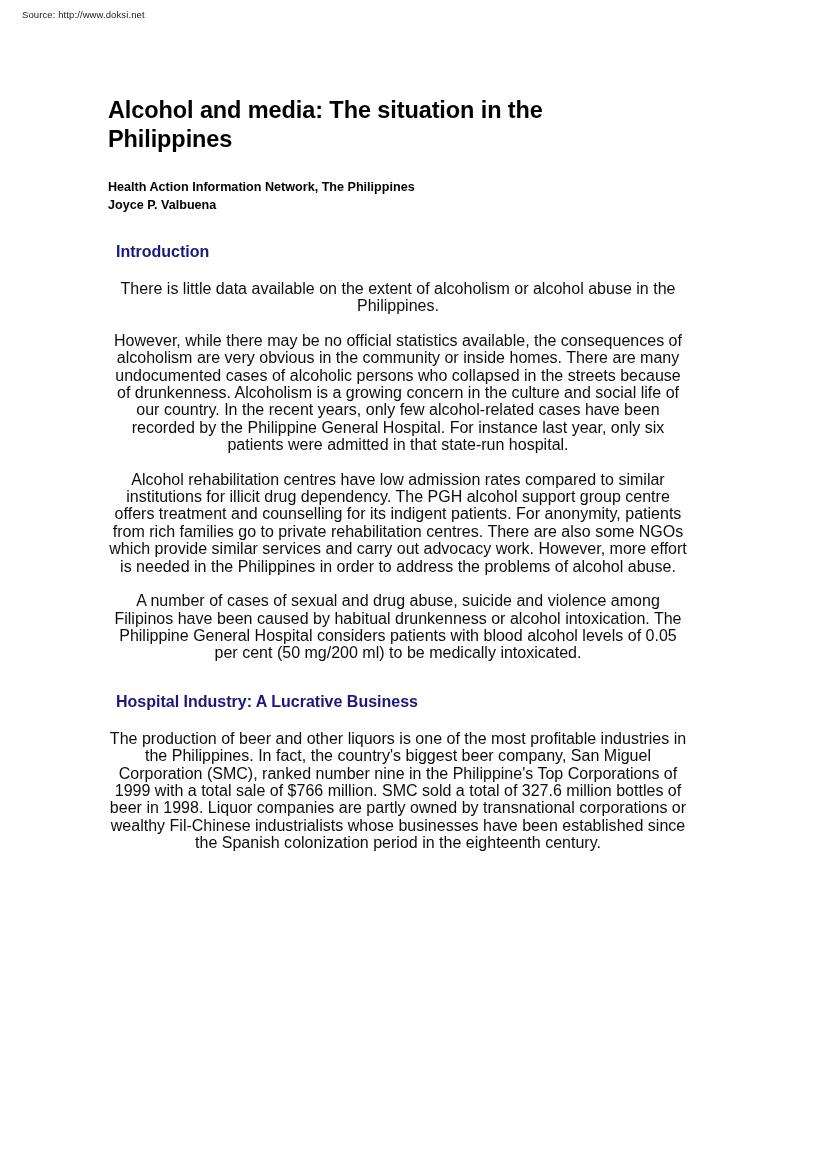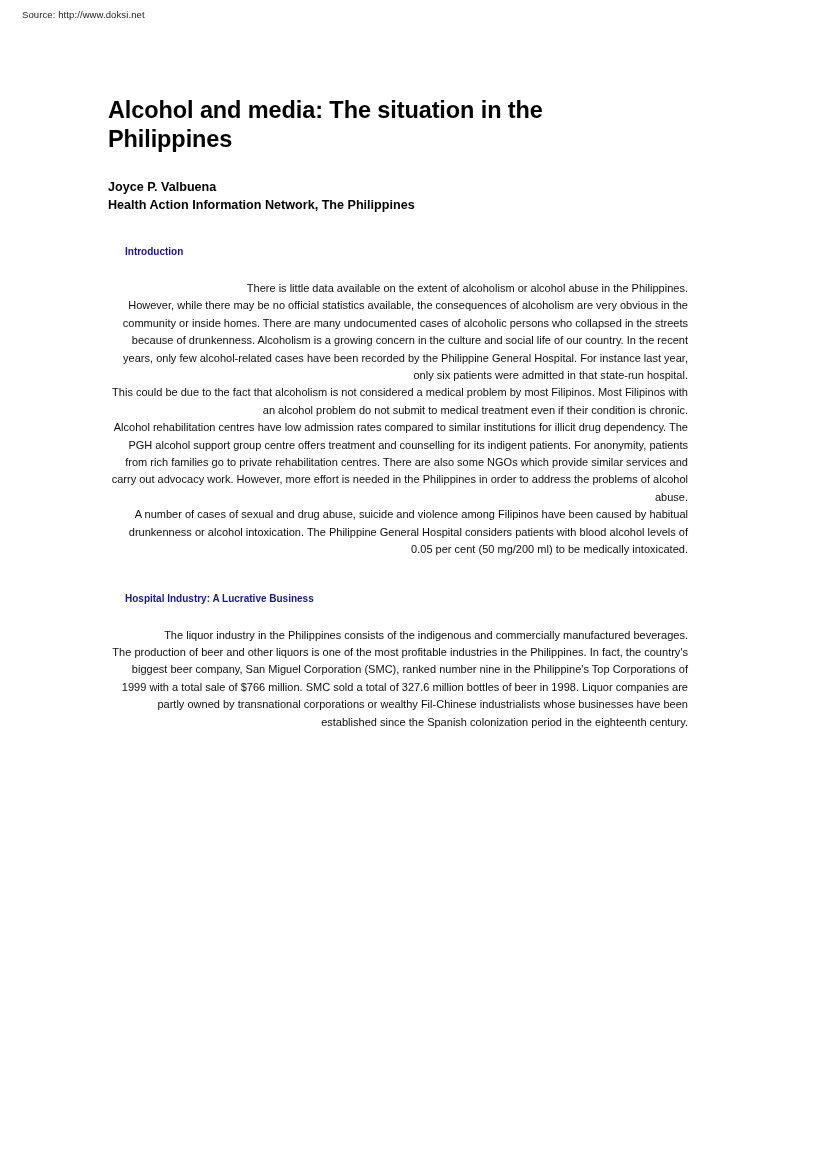--- a/index.html
+++ b/index.html
@@ -47,60 +47,58 @@
   .author-block {
     margin-top: 25px;
     font-size: 12.6px;
     font-weight: bold;
     line-height: 17.5px;
     color: #000000;
   }
   .author-block div { white-space: nowrap; }
 
   .section-heading {
-    font-size: 10px;
+    font-size: 16px;
     font-weight: bold;
     color: #18187e;
     line-height: 17px;
-    margin: 17px;
+    margin: 8px;
   }
 
   .h-intro      { margin-top: 29px; }
   .h-standard   { margin-top: 31px; }
 
   .para {
-    font-size: 11px;
+    font-size: 16px;
     line-height: 17.4px;
     color: #0d0d0d;
     margin: 0;
-    text-align: right;
+    text-align: center;
     letter-spacing: 0.01px;
   }
-  .para + .para { }
+  .para + .para { margin-top: 17px; }
   .section-heading + .para { margin-top: 20px; }
 </style>
 </head>
 <body>
 
 <div class="source-line">Source: http://www.doksi.net</div>
 
 <div class="page">
 
   <h1 class="doc-title">Alcohol and media: The situation in the Philippines</h1>
 
   <div class="author-block">
+    <div>Health Action Information Network, The Philippines</div>
     <div>Joyce P. Valbuena</div>
-    <div>Health Action Information Network, The Philippines</div>
   </div>
 
   <h2 class="section-heading h-intro">Introduction</h2>
   <p class="para">There is little data available on the extent of alcoholism or alcohol abuse in the Philippines.</p>
   <p class="para">However, while there may be no official statistics available, the consequences of alcoholism are very obvious in the community or inside homes. There are many undocumented cases of alcoholic persons who collapsed in the streets because of drunkenness. Alcoholism is a growing concern in the culture and social life of our country. In the recent years, only few alcohol-related cases have been recorded by the Philippine General Hospital. For instance last year, only six patients were admitted in that state-run hospital.</p>
-  <p class="para">This could be due to the fact that alcoholism is not considered a medical problem by most Filipinos. Most Filipinos with an alcohol problem do not submit to medical treatment even if their condition is chronic.</p>
   <p class="para">Alcohol rehabilitation centres have low admission rates compared to similar institutions for illicit drug dependency. The PGH alcohol support group centre offers treatment and counselling for its indigent patients. For anonymity, patients from rich families go to private rehabilitation centres. There are also some NGOs which provide similar services and carry out advocacy work. However, more effort is needed in the Philippines in order to address the problems of alcohol abuse.</p>
 
   <p class="para">A number of cases of sexual and drug abuse, suicide and violence among Filipinos have been caused by habitual drunkenness or alcohol intoxication. The Philippine General Hospital considers patients with blood alcohol levels of 0.05 per cent (50 mg/200 ml) to be medically intoxicated.</p>
 
   <h2 class="section-heading h-standard">Hospital Industry: A Lucrative Business</h2>
-  <p class="para">The liquor industry in the Philippines consists of the indigenous and commercially manufactured beverages.</p>
   <p class="para">The production of beer and other liquors is one of the most profitable industries in the Philippines. In fact, the country's biggest beer company, San Miguel Corporation (SMC), ranked number nine in the Philippine's Top Corporations of 1999 with a total sale of $766 million. SMC sold a total of 327.6 million bottles of beer in 1998. Liquor companies are partly owned by transnational corporations or wealthy Fil-Chinese industrialists whose businesses have been established since the Spanish colonization period in the eighteenth century.</p>
 
 </div>
 
 </body></html>

